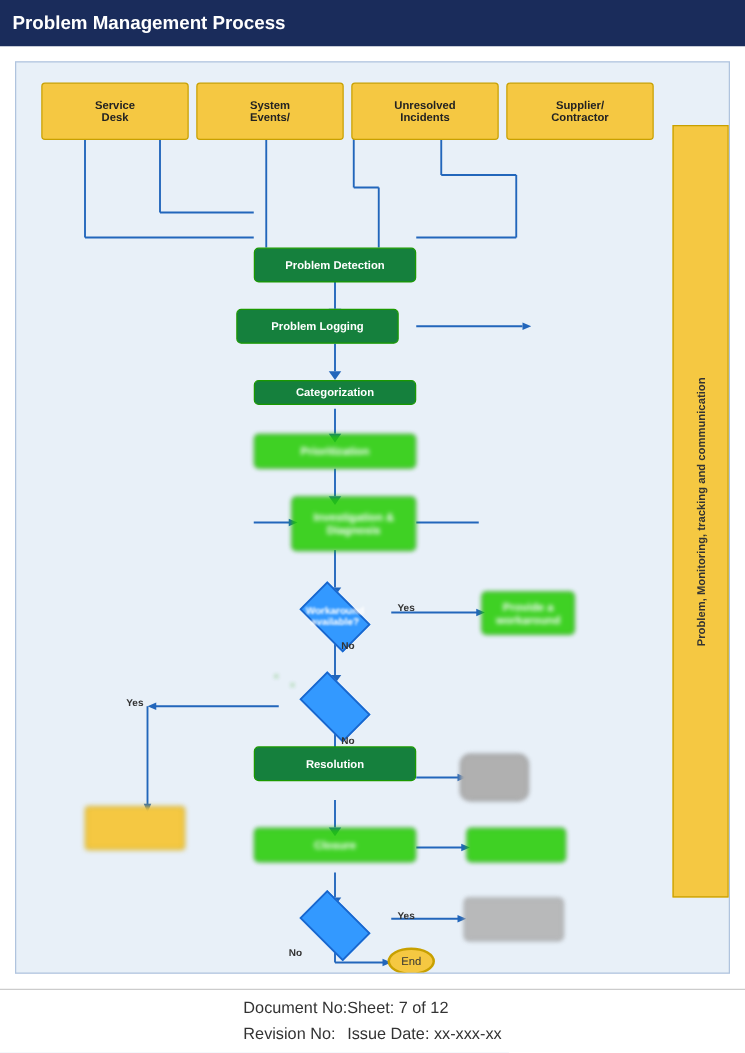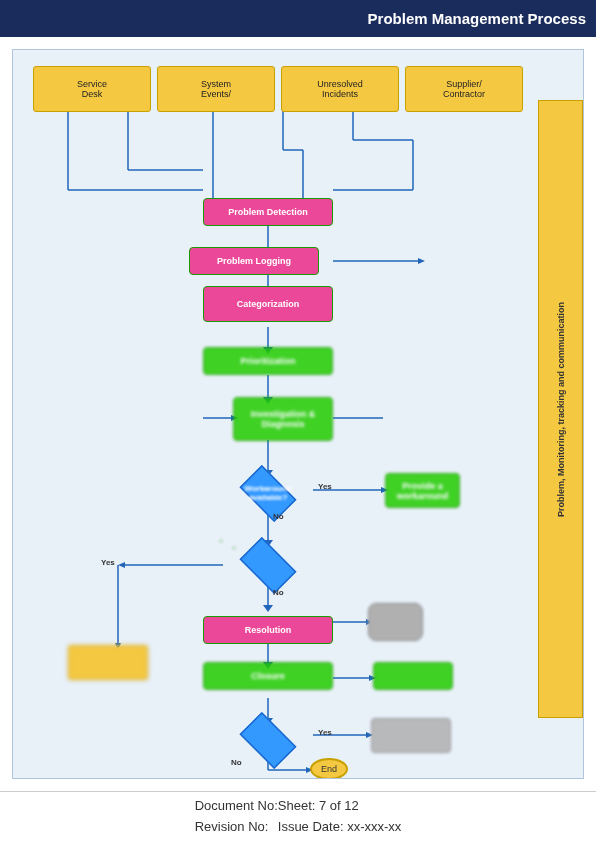--- a/index.html
+++ b/index.html
@@ -16,21 +16,21 @@
       width: 596px;
       height: 842px;
       display: flex;
       flex-direction: column;
     }
 
     
     .header {
       background: #1a2c5b;
       color: #fff;
-      text-align: right;
+      text-align: left;
       padding: 10px;
       font-size: 15px;
       font-weight: bold;
     }
 
     
     .diagram-area {
       flex: 1;
       background: #e8f0f8;
       margin: 12px;
@@ -49,34 +49,34 @@
       left: 10px;
       right: 50px;
     }
 
     .swimlane-box {
       background: #f5c842;
       border: 1px solid #c8a000;
       border-radius: 3px;
       text-align: center;
       font-size: 9px;
-      font-weight: normal;
+      font-weight: bold;
       color: #222;
       padding: 12px 4px;
       flex: 1;
       min-height: 40px;
       display: flex;
       align-items: center;
       justify-content: center;
     }
 
     
     .flow-box {
       position: absolute;
-      background: #ec4899;
+      background: #15803d;
       border: 1px solid #1a9900;
       border-radius: 4px;
       color: #fff;
       font-size: 9px;
       font-weight: bold;
       text-align: center;
       display: flex;
       align-items: center;
       justify-content: center;
     }
@@ -303,21 +303,21 @@
     </div>
 
     <div class="flow-box" style="left:190px; top:148px; width:130px; height:28px;">
       <span>Problem Detection</span>
     </div>
 
     <div class="flow-box" style="left:176px; top:197px; width:130px; height:28px;">
       <span>Problem Logging</span>
     </div>
 
-    <div class="flow-box" style="left:190px; top:236px; width:130px; height:36px;">
+    <div class="flow-box" style="left:190px; top:254px; width:130px; height:20px;">
       <span>Categorization</span>
     </div>
 
     <div class="flow-box blurred" style="left:190px; top:297px; width:130px; height:28px;">
       <span>Prioritization</span>
     </div>
 
     <div class="flow-box blurred" style="left:220px; top:347px; width:100px; height:44px;">
       <span style="white-space:pre-line;">Investigation &amp;
 Diagnosis</span>
@@ -345,21 +345,21 @@
     <span class="arrow-label" style="left:88px; top:508px;">Yes</span>
 
     <span class="arrow-label" style="left:260px; top:538px;">No</span>
 
     <div class="flow-box blurred" style="left:220px; top:497px; width:0px; height:0px;">
     </div>
 
     <div class="flow-box blurred" style="left:207px; top:490px; width:0px; height:0px;">
     </div>
 
-    <div class="flow-box" style="left:190px; top:566px; width:130px; height:28px;">
+    <div class="flow-box" style="left:190px; top:547px; width:130px; height:28px;">
       <span>Resolution</span>
     </div>
 
     <div class="cylinder" style="left:355px; top:553px;">
       <span></span>
     </div>
 
     <div class="gold-box" style="left:55px; top:595px; width:80px; height:35px;">
     </div>
 

